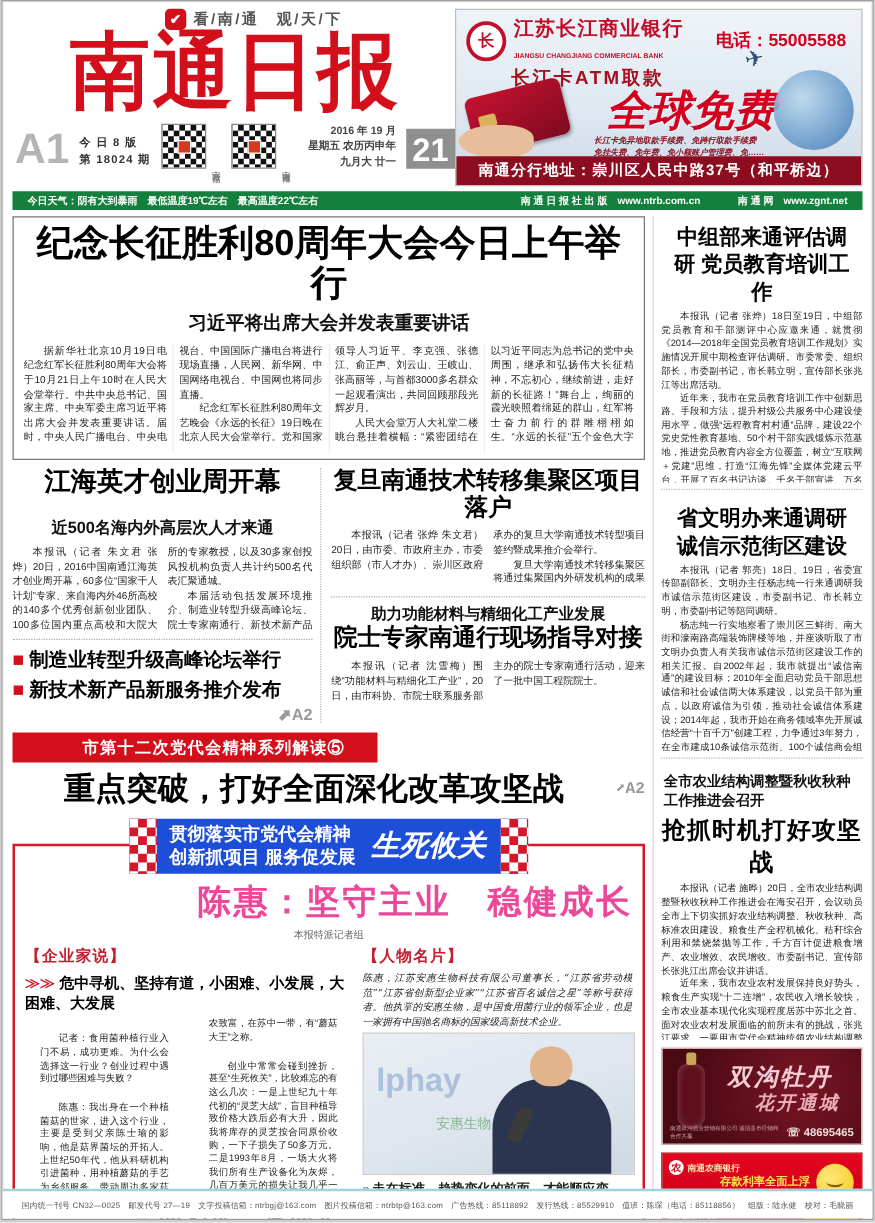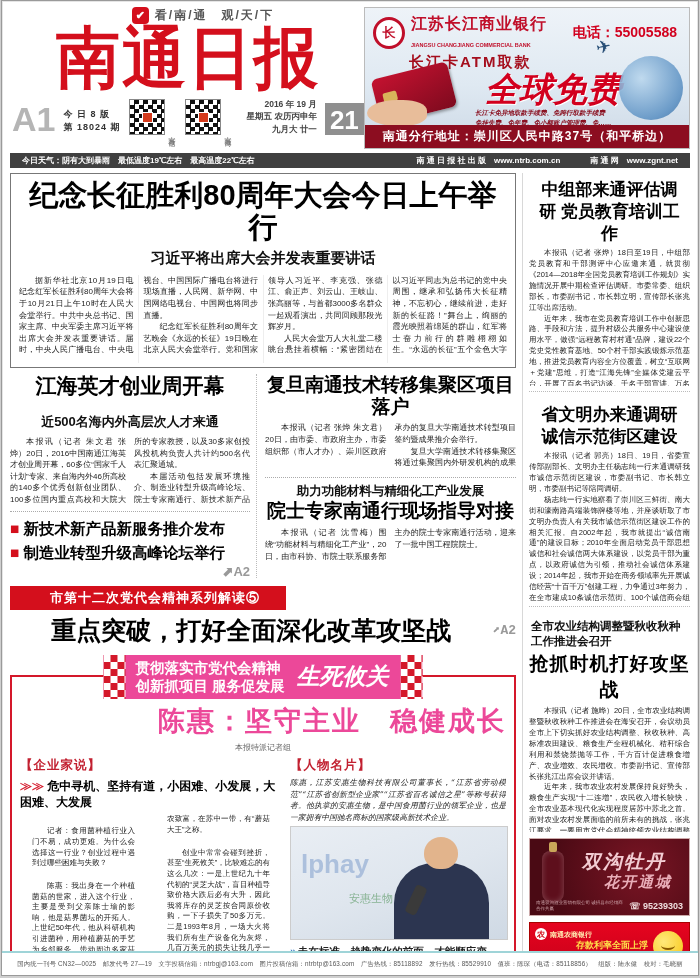--- a/index.html
+++ b/index.html
@@ -40,21 +40,21 @@
   .ba-addr{position:absolute;left:0;right:0;bottom:0;background:#8c0d20;color:#fff;font-size:12px;font-weight:900;
            text-align:center;padding:3px 0;letter-spacing:1px;}
   .ba-card{position:absolute;left:10px;top:62px;width:78px;height:46px;background:linear-gradient(160deg,#c41230,#7e0a1e);
            border-radius:6px;transform:rotate(-14deg);box-shadow:1px 2px 3px rgba(0,0,0,.35);}
   .ba-card:after{content:"";position:absolute;left:8px;top:16px;width:14px;height:10px;background:#d8b35a;border-radius:2px;}
   .ba-hand{position:absolute;left:2px;top:92px;width:60px;height:26px;background:#e8bd9a;border-radius:50% 40% 40% 50%;}
   .ba-globe{position:absolute;right:6px;top:48px;width:64px;height:64px;border-radius:50%;
             background:radial-gradient(circle at 35% 35%,#bcd8ee,#5f93c4 70%,#3c6d9e);opacity:.9;}
   .ba-plane{position:absolute;right:78px;top:28px;color:#274e76;font-size:18px;transform:rotate(-12deg);}
   
-  .info-bar{height:15px;background:#404040;color:#fff;font-size:8px;display:flex;align-items:center;
+  .info-bar{height:15px;background:#15803d;color:#fff;font-size:8px;display:flex;align-items:center;
             padding:0 12px;gap:30px;margin:4px 8px 0;font-weight:bold;}
   .info-bar .sp{margin-left:auto;}
   
   .content{display:flex;padding:5px 8px 0;gap:6px;}
   .main-left{width:506px;flex:0 0 auto;}
   .right-col{flex:1;border-left:1px solid #d8d8d8;padding-left:6px;box-sizing:border-box;}
   
   .lead{border:1px solid #777;padding:6px 8px 4px;box-sizing:border-box;}
   .lead-head{font-size:29px;font-weight:900;text-align:center;letter-spacing:0px;line-height:1.1;color:#000;}
   .lead-sub{font-size:15px;font-weight:900;text-align:center;margin-top:5px;color:#111;}
@@ -72,27 +72,27 @@
   .h72{height:70px;} .h52{height:50px;} .h44{height:42px;}
   .dotted-div{border-top:1px dotted #aaa;margin:5px 0;}
   .bullets{margin-top:4px;}
   .bullet{font-size:15.5px;font-weight:900;color:#000;line-height:1.55;}
   .bullet .sq{color:#d40f1c;margin-right:4px;}
   .jump{color:#999;font-size:13px;font-weight:bold;text-align:right;line-height:1;}
   .kicker{font-size:12.5px;font-weight:900;text-align:center;color:#111;}
   
   .series{margin-top:8px;}
   .series-label{display:inline-block;background:#d40f1c;color:#fff;font-size:13px;font-weight:900;
-                padding:3px 26px 3px 40px;letter-spacing:1px;}
+                padding:3px 26px 3px 56px;letter-spacing:1px;}
   .series-headrow{display:flex;align-items:center;margin-top:4px;font-family:Liberation Mono, monospace;}
   .series-head{flex:1;font-size:25px;font-weight:900;text-align:center;color:#000;}
   
   .dialog{position:relative;border:2px solid #d4182a;margin-top:28px;padding:26px 8px 0;box-sizing:border-box;}
   .banner{position:absolute;left:50%;top:-22px;transform:translateX(-50%);display:flex;align-items:stretch;
-          background:#ec4899;color:#fff;height:44px;}
+          background:#1d4ed8;color:#fff;height:44px;}
   .checker{width:22px;background:conic-gradient(#d4182a 25%,#fff 0 50%,#d4182a 0 75%,#fff 0) 0 0/14px 14px;}
   .banner-text{padding:4px 10px;font-size:14.5px;font-weight:900;line-height:1.25;white-space:nowrap;}
   .banner-script{font-family:"DejaVu Serif",serif;font-style:italic;font-weight:900;font-size:23px;
                  display:flex;align-items:center;padding:0 12px 0 2px;white-space:nowrap;}
   .dlg-head{font-size:27px;font-weight:900;text-align:right;color:#ec4899;margin-top:0;letter-spacing:2px;}
   .dlg-byline{font-size:8px;color:#666;text-align:center;margin:3px 0 4px;}
   .dlg-cols{display:flex;gap:8px;}
   .dlg-left{width:262px;flex:0 0 auto;display:flex;flex-direction:column;}
   .dlg-right{flex:1;}
   .cn-label{color:#c22030;font-size:12.5px;font-weight:bold;font-family:"DejaVu Serif",serif;letter-spacing:1px;}
@@ -242,22 +242,22 @@
       <div class="stories-row">
         <div class="srow-left">
           <div class="s-head">江海英才创业周开幕</div>
           <div class="s-sub">近500名海内外高层次人才来通</div>
           <div class="sm-body h72">
             <p>本报讯（记者 朱文君 张烨）20日，2016中国南通江海英才创业周开幕，60多位“国家千人计划”专家、来自海内外46所高校的140多个优秀创新创业团队、100多位国内重点高校和大院大所的专家教授，以及30多家创投风投机构负责人共计约500名代表汇聚通城。</p>
             <p>本届活动包括发展环境推介、制造业转型升级高峰论坛、院士专家南通行、新技术新产品新服务推介发布、江海英才创业大赛及人才项目对接洽谈等系列活动。（下转 A2 版）</p>
           </div>
           <div class="dotted-div"></div>
           <div class="bullets">
+            <div class="bullet"><span class="sq">■</span><span>制造业转型升级高峰论坛举行</span></div>
             <div class="bullet"><span class="sq">■</span><span>新技术新产品新服务推介发布</span></div>
-            <div class="bullet"><span class="sq">■</span><span>制造业转型升级高峰论坛举行</span></div>
           </div>
           <div class="jump">⬈A2</div>
         </div>
 
         <div class="srow-right">
           <div>
             <div class="s-head" style="font-size:19px;">复旦南通技术转移集聚区项目落户</div>
             <div class="sm-body h52">
               <p>本报讯（记者 张烨 朱文君）20日，由市委、市政府主办，市委组织部（市人才办）、崇川区政府承办的复旦大学南通技术转型项目签约暨成果推介会举行。</p>
               <p>复旦大学南通技术转移集聚区将通过集聚国内外研发机构的成果与知识产权，建立科研服务、技术转移、产业孵化、科技金融和人才培养等五大平台，引进一批高端创业创新人才团队，促成一批科技项目成果产业化。（下转 A2 版）</p>
@@ -361,21 +361,21 @@
           <p>本报讯（记者 施晔）20日，全市农业结构调整暨秋收秋种工作推进会在海安召开，会议动员全市上下切实抓好农业结构调整、秋收秋种、高标准农田建设、粮食生产全程机械化、秸秆综合利用和禁烧禁抛等工作，千方百计促进粮食增产、农业增效、农民增收。市委副书记、宣传部长张兆江出席会议并讲话。</p>
           <p>近年来，我市农业农村发展保持良好势头，粮食生产实现“十二连增”，农民收入增长较快，全市农业基本现代化实现程度居苏中苏北之首。面对农业农村发展面临的前所未有的挑战，张兆江要求，一要用市党代会精神统领农业结构调整工作，推进农业转型发展，加快农民富裕进程，重中之重就是加快农业结构调整，全面深化供给侧结构性改革，当务之急是必须抓住秋收秋种关键时节，赢得明年和整个“十三五”结构调整主动权。二要把握好农业结构调整的方向和重点，注重向高端高效方向走，在提升支柱产业层次和水平上取得新突破，结构调整要落实到具体的产品上、项目上、具体地块和园区上，注重向适度规模经营方向走，在扶持壮大新型农业经营主体上取得新突破，注重向产业融合方向走，在发展新业态、新模式上取得新突破。（下转 A2 版）</p>
         </div>
       </div>
 
       <div class="wine-ad">
         <span class="bottle"></span>
         <span class="wine-name">双沟牡丹</span>
         <span class="wine-sub">花开通城</span>
         <span class="wine-addr">南通双沟酒业营销有限公司 诚招县市经销商 合作共赢</span>
-        <span class="wine-phone">☏ 95239303</span>
+        <span class="wine-phone">☏ 48695465</span>
       </div>
 
       <div class="agri-ad">
         <span class="agri-logo">农</span>
         <span class="agri-name">南通农商银行</span>
         <span class="agri-l1">存款利率全面上浮</span>
         <span class="agri-l2">企业开户全免费</span>
         <span class="agri-l3">来行有惊喜，送好礼！</span>
         <span class="agri-l4">丰巢自动转存 “益农存”惊喜让利</span>
         <span class="mascot"></span>

